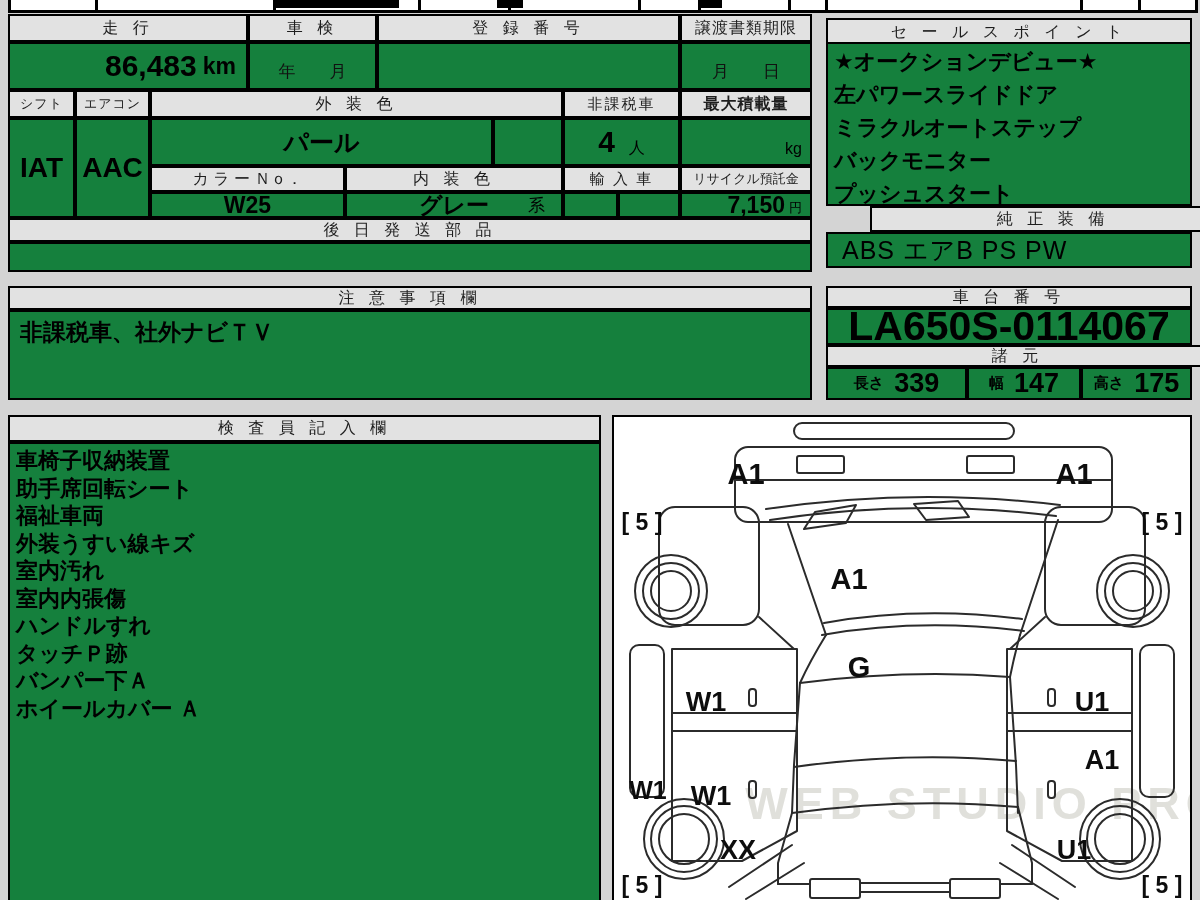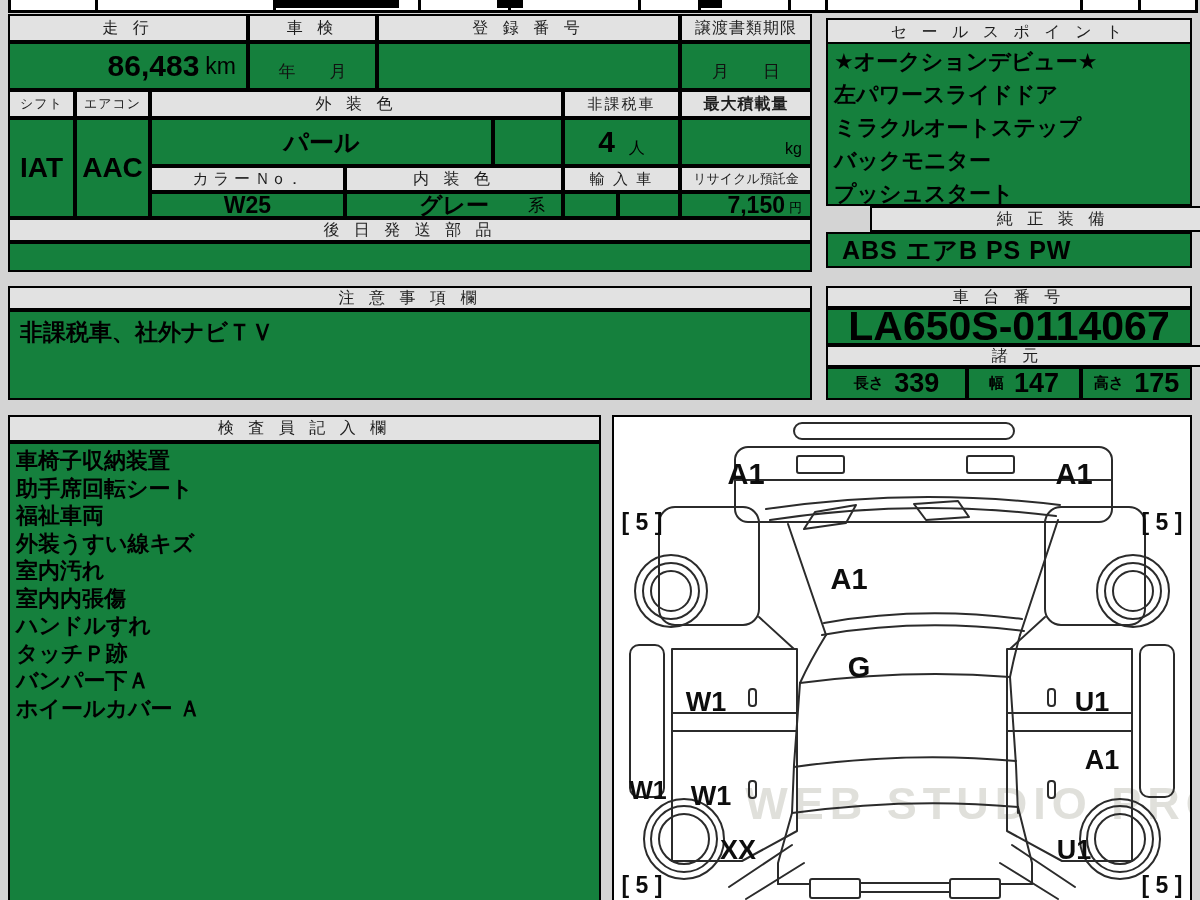--- a/index.html
+++ b/index.html
@@ -45,21 +45,21 @@
   </div>
 
   <div style="position:absolute;left:8px;top:14px;width:804px;height:258px;">
     <div class="cell hdr" style="left:0;top:0;width:240px;height:28px;">走 行</div>
     <div class="cell hdr" style="left:240px;top:0;width:129px;height:28px;">車 検</div>
     <div class="cell hdr" style="left:369px;top:0;width:303px;height:28px;">登 録 番 号</div>
     <div class="cell hdr f14" style="left:672px;top:0;width:132px;height:28px;">譲渡書類期限</div>
 
     <div class="cell" style="left:0;top:28px;width:240px;height:48px;justify-content:flex-end;padding-right:10px;">
       <span style="font-weight:700;font-size:30px;">86,483</span>
-      <span style="font-weight:400;font-size:23px;margin-left:6px;">km</span>
+      <span style="font-weight:700;font-size:23px;margin-left:6px;">km</span>
     </div>
     <div class="cell bottomtxt" style="left:240px;top:28px;width:129px;height:48px;">年　　月</div>
     <div class="cell" style="left:369px;top:28px;width:303px;height:48px;"></div>
     <div class="cell bottomtxt" style="left:672px;top:28px;width:132px;height:48px;">月　　日</div>
 
     <div class="cell hdr f13" style="left:0;top:76px;width:67px;height:28px;">シフト</div>
     <div class="cell hdr f13" style="left:67px;top:76px;width:75px;height:28px;">エアコン</div>
     <div class="cell hdr" style="left:142px;top:76px;width:413px;height:28px;">外 装 色</div>
     <div class="cell hdr f15" style="left:555px;top:76px;width:117px;height:28px;">非課税車</div>
     <div class="cell hdr f14" style="left:672px;top:76px;width:132px;height:28px;font-weight:700;">最大積載量</div>
@@ -105,21 +105,21 @@
   <div style="position:absolute;left:826px;top:14px;width:366px;height:254px;">
     <div class="cell hdr" style="left:0;top:4px;width:366px;height:28px;">セ ー ル ス ポ イ ン ト</div>
     <div class="cell" style="left:0;top:28px;width:366px;height:164px;flex-direction:column;align-items:flex-start;justify-content:flex-start;padding-top:1px;">
       <div class="sales-item">★オークションデビュー★</div>
       <div class="sales-item">左パワースライドドア</div>
       <div class="sales-item">ミラクルオートステップ</div>
       <div class="sales-item">バックモニター</div>
       <div class="sales-item">プッシュスタート</div>
     </div>
     <div class="cell hdr" style="left:0;top:192px;width:366px;height:26px;margin-left:44px;">純 正 装 備</div>
-    <div class="cell" style="left:0;top:218px;width:366px;height:36px;justify-content:flex-start;padding-left:14px;font-weight:700;font-size:25px;letter-spacing:1px;">ABS エアB PS PW</div>
+    <div class="cell" style="left:0;top:218px;width:366px;height:36px;justify-content:flex-start;padding-left:14px;font-weight:400;font-size:25px;letter-spacing:1px;">ABS エアB PS PW</div>
   </div>
 
   <div style="position:absolute;left:826px;top:286px;width:366px;height:114px;">
     <div class="cell hdr" style="left:0;top:0;width:366px;height:22px;">車 台 番 号</div>
     <div class="cell" style="left:0;top:22px;width:366px;height:37px;font-weight:700;font-size:41px;">LA650S-0114067</div>
     <div class="cell hdr" style="left:0;top:59px;width:383px;height:22px;text-align:center;">諸 元</div>
     <div class="cell spec" style="left:0;top:81px;width:141px;height:33px;">
       <span class="lbl">長さ</span>
       <span class="num">339</span>
     </div>

